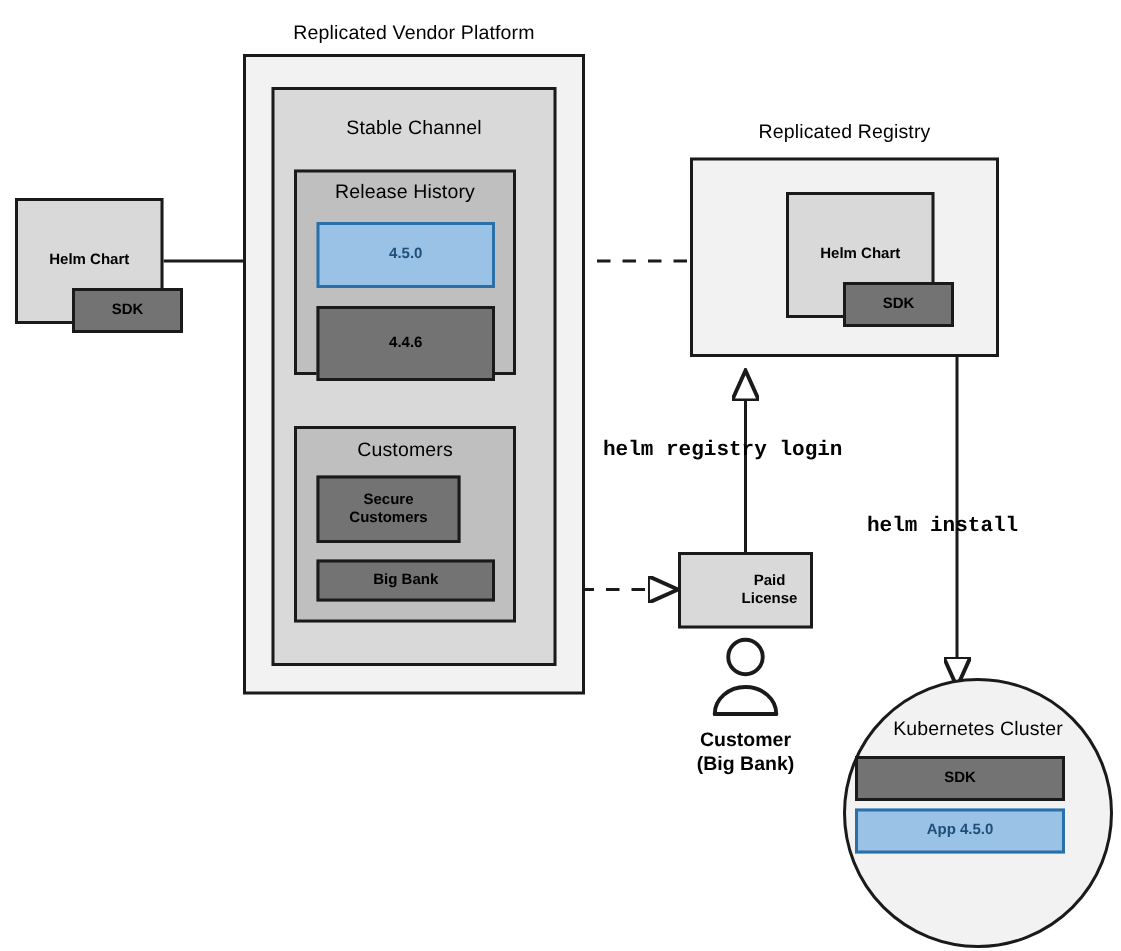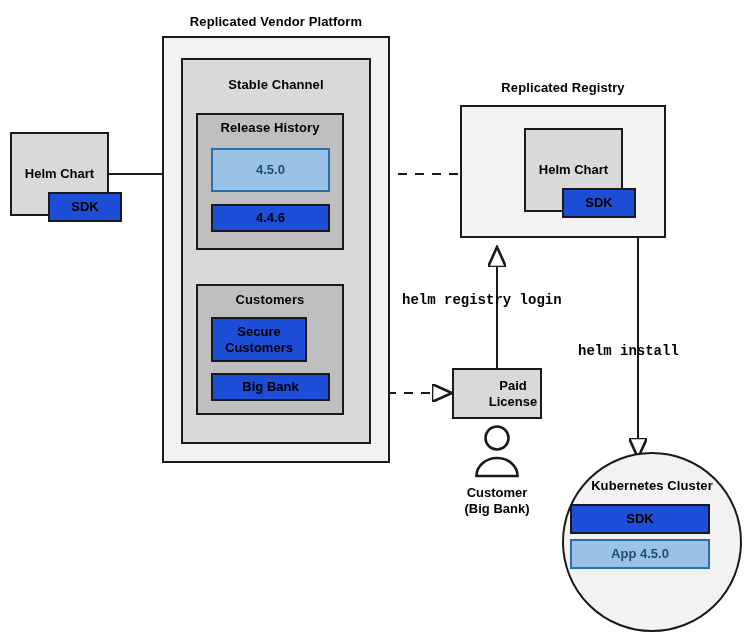--- a/index.html
+++ b/index.html
@@ -6,29 +6,29 @@
   body{
     width:747px;height:634px;position:relative;overflow:hidden;
     font-family:"Liberation Sans",sans-serif;
     color:#000000;
   }
   .stage{position:absolute;left:0;top:0;width:747px;height:634px;}
 
   
   .box{position:absolute;box-sizing:border-box;border:2px solid #1a1a1a;
        display:flex;align-items:center;justify-content:center;text-align:center;}
-  .title{position:absolute;font-weight:bold;font-size:13px;text-align:center;
+  .title{position:absolute;font-weight:normal;font-size:13px;text-align:center;
          letter-spacing:.1px;white-space:nowrap;}
-  .lbl{font-weight:bold;font-size:13px;line-height:1.18;}
+  .lbl{font-weight:bold;font-size:10px;line-height:1.18;}
 
   
   .f-light{background:#f2f2f2;}
   .f-mid{background:#d9d9d9;}
   .f-dark{background:#bfbfbf;}
-  .f-white{background:#1d4ed8;}
+  .f-white{background:#737373;}
   .f-blue{background:#9ac2e6;border-color:#2a6fa8;color:#1f4e79;}
 
   
   svg.wires{position:absolute;left:0;top:0;width:747px;height:634px;overflow:visible;}
 
   .mono{font-family:"Liberation Mono",monospace;font-weight:bold;font-size:14px;
         letter-spacing:0px;white-space:nowrap;position:absolute;}
 
   .circle{position:absolute;border:2px solid #1a1a1a;border-radius:50%;
           background:#f2f2f2;box-sizing:border-box;}
@@ -88,21 +88,21 @@
 
   <div class="box f-mid" style="left:181px;top:58px;width:190px;height:386px;"></div>
   <div class="title" style="left:181px;top:77px;width:190px;">Stable Channel</div>
 
   <div class="box f-dark" style="left:196px;top:113px;width:148px;height:137px;"></div>
   <div class="title" style="left:196px;top:120px;width:148px;">Release History</div>
 
   <div class="box f-blue" style="left:211px;top:148px;width:119px;height:44px;">
     <span class="lbl">4.5.0</span>
   </div>
-  <div class="box f-white" style="left:211px;top:204px;width:119px;height:28px;">
+  <div class="box f-white" style="left:211px;top:204px;width:119px;height:50px;">
     <span class="lbl">4.4.6</span>
   </div>
 
   <div class="box f-dark" style="left:196px;top:284px;width:148px;height:131px;"></div>
   <div class="title" style="left:196px;top:292px;width:148px;">Customers</div>
 
   <div class="box f-white" style="left:211px;top:317px;width:96px;height:45px;flex-direction:column;">
     <span class="lbl">Secure</span>
     <span class="lbl">Customers</span>
   </div>

